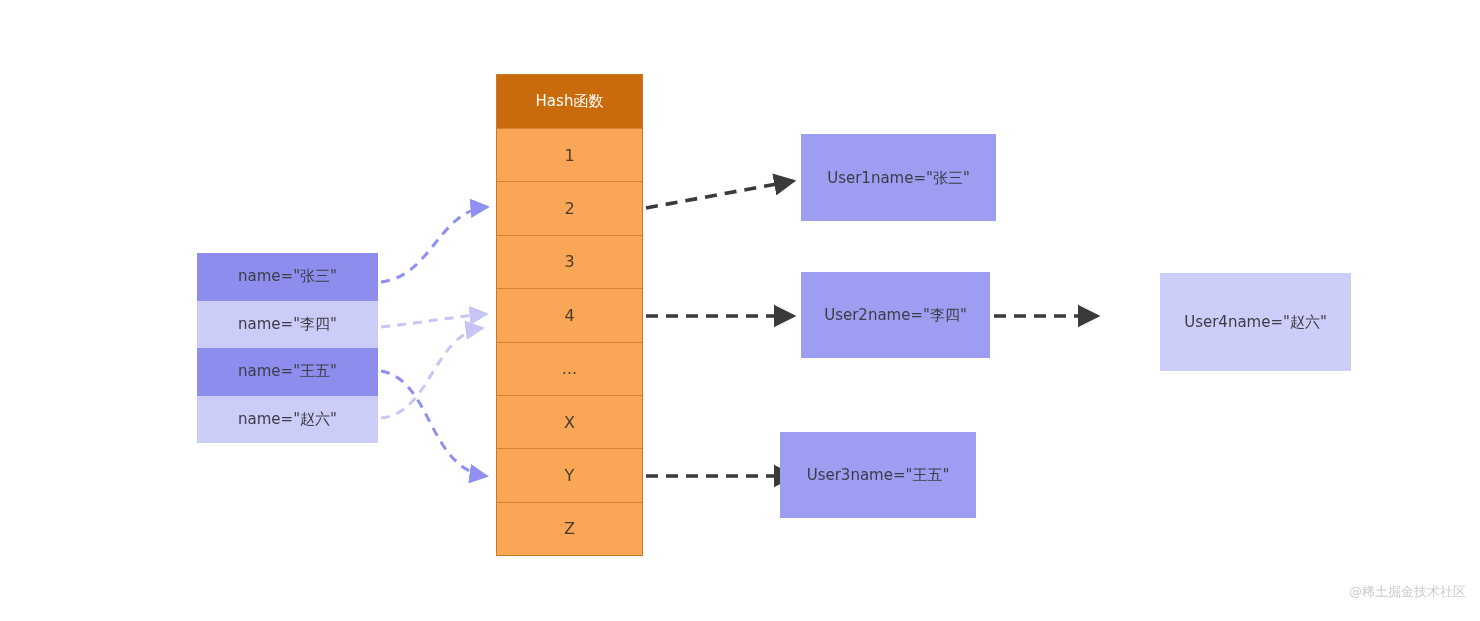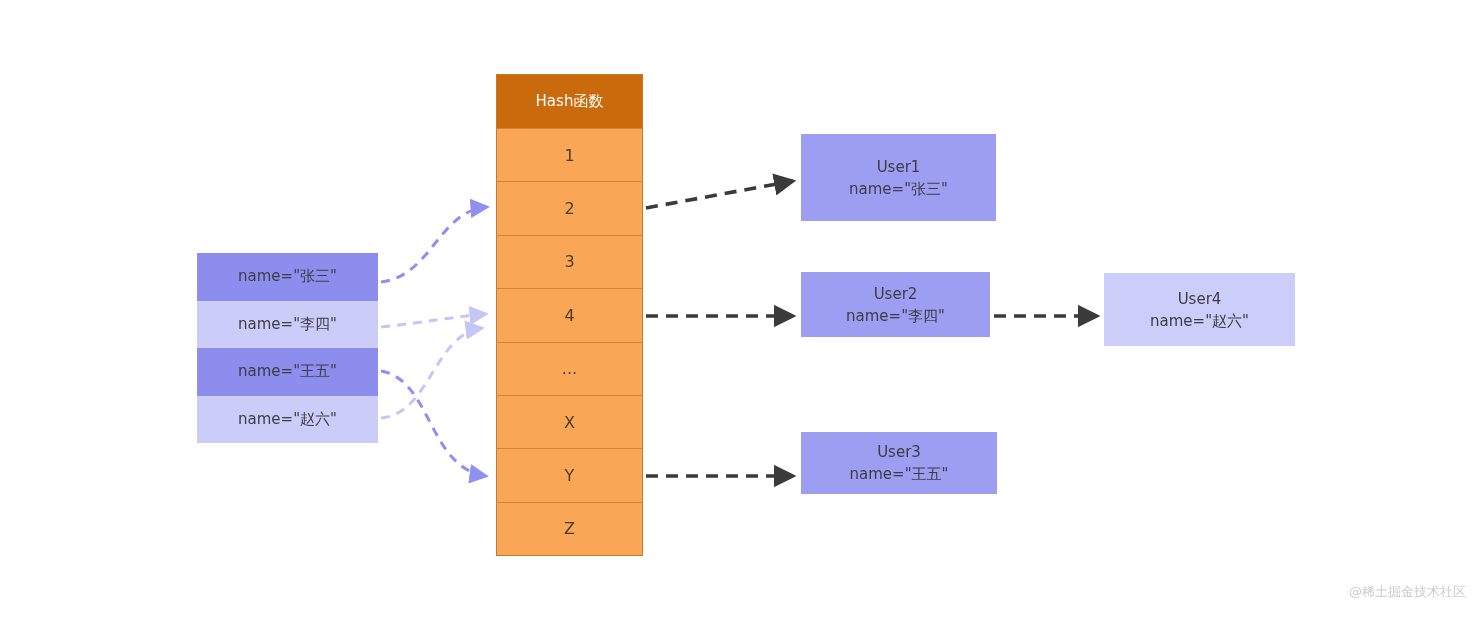--- a/index.html
+++ b/index.html
@@ -51,33 +51,33 @@
     height: 47.6px;
     display: flex; align-items: center; justify-content: center;
     font-size: 15px;
     color: #3c3c46;
   }
   .key.dark  { background: #8d8dee; }
   .key.light { background: #ccccf8; }
   
   .user {
     position: absolute;
-    display: flex; flex-direction: column;
+    display: flex; 
     align-items: center; justify-content: center;
     font-size: 15px;
     line-height: 22px;
     color: #3c3c46;
     text-align: center;
   }
   .user.dark  { background: #9d9df2; }
   .user.light { background: #cdcdf9; }
   .user1 { left: 801px;  top: 134px; width: 195px; height: 87px; }
-  .user2 { left: 801px;  top: 272px; width: 189px; height: 65px; text-align: right; }
-  .user4 { left: 1104px; top: 273px; width: 191px; height: 73px; }
-  .user3 { left: 801px;  top: 432px; width: 196px; height: 62px; }
+  .user2 { left: 801px;  top: 272px; width: 189px; height: 86px; text-align: right; }
+  .user4 { left: 1160px; top: 273px; width: 191px; height: 98px; }
+  .user3 { left: 780px;  top: 432px; width: 196px; height: 86px; }
   
   .watermark {
     position: absolute;
     right: 14px; bottom: 20px;
     color: #cbcbcb;
     font-size: 13px;
   }
 </style>
 </head>
 <body>

